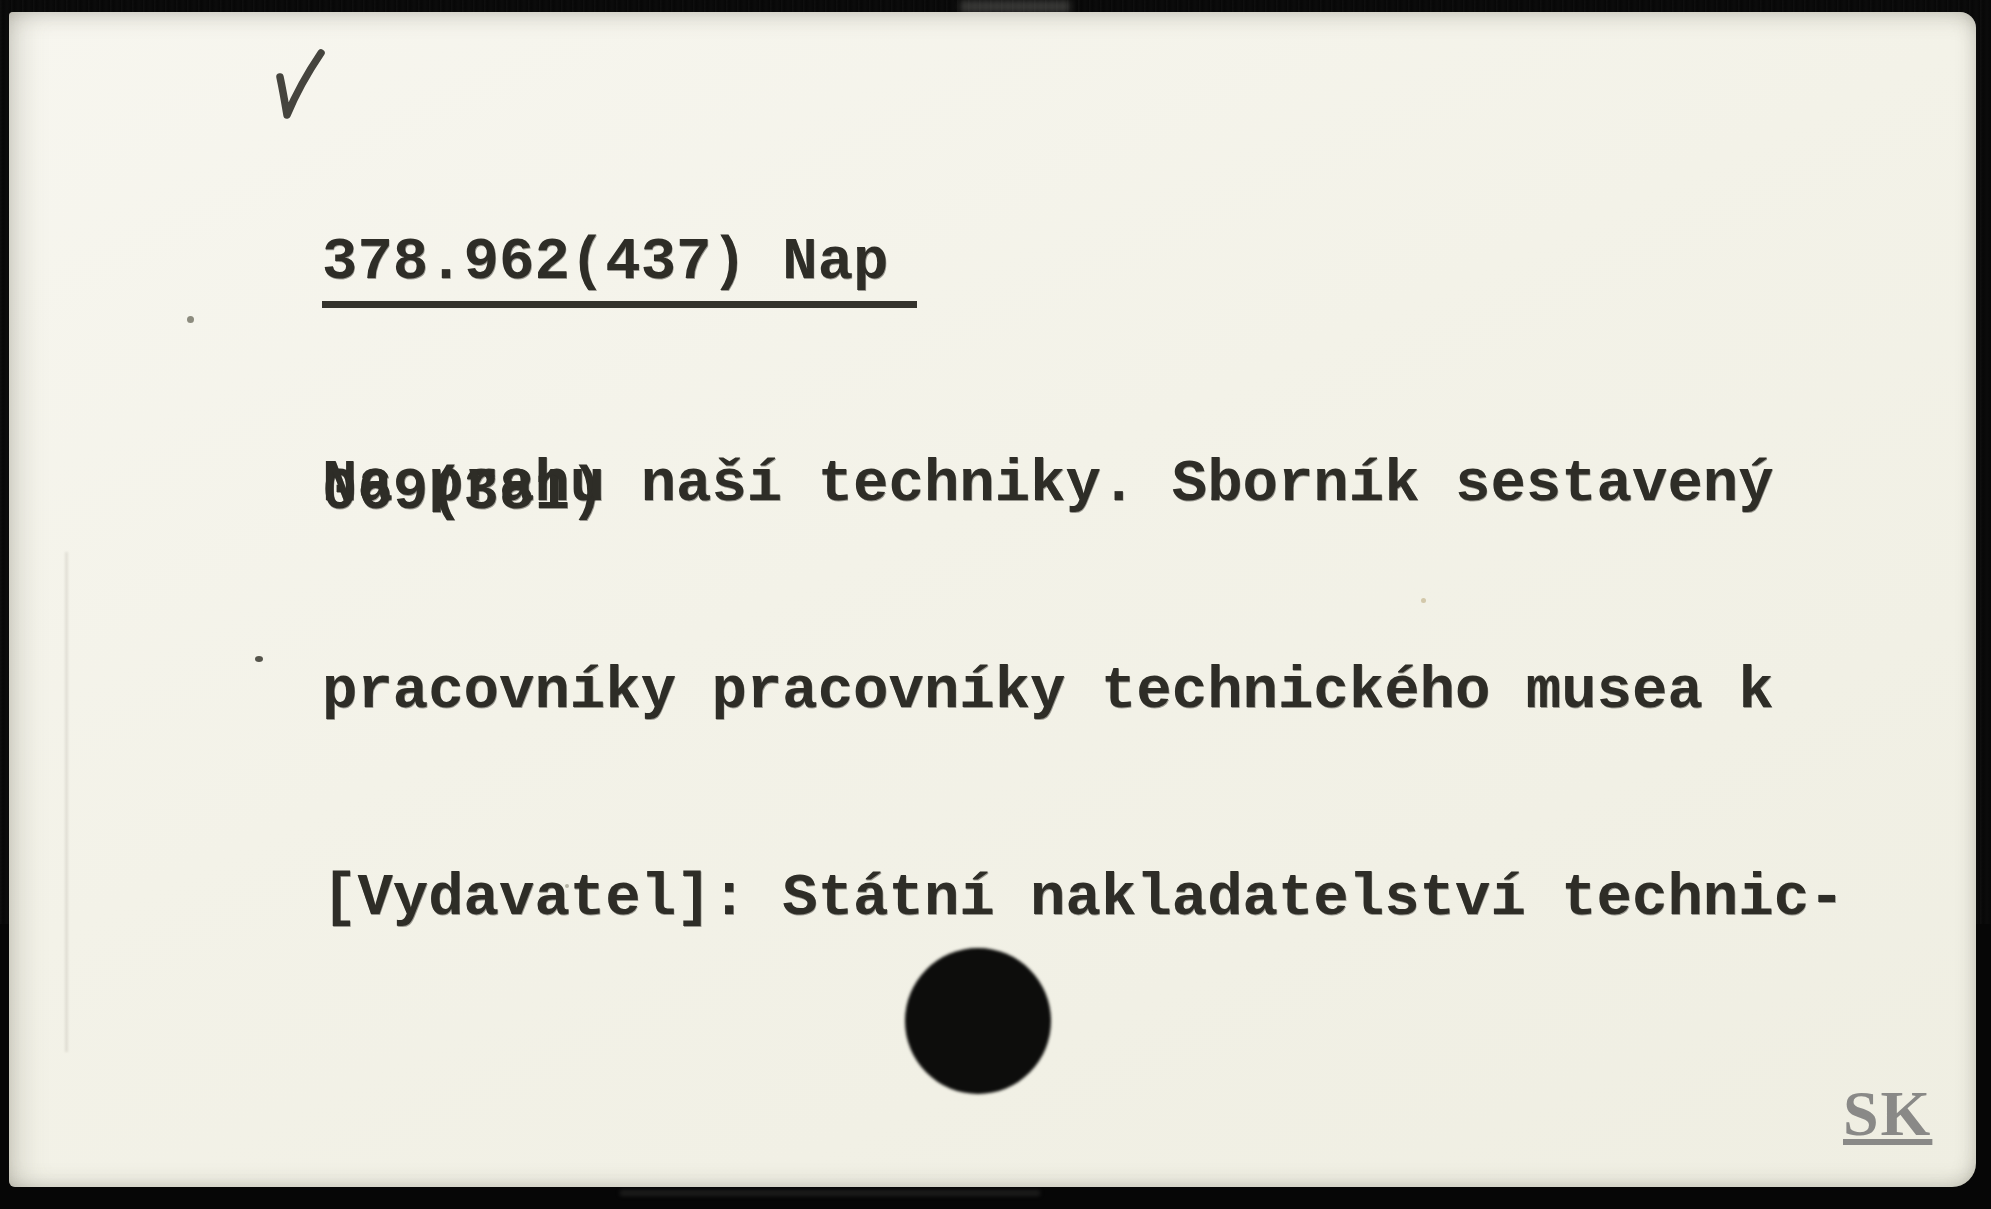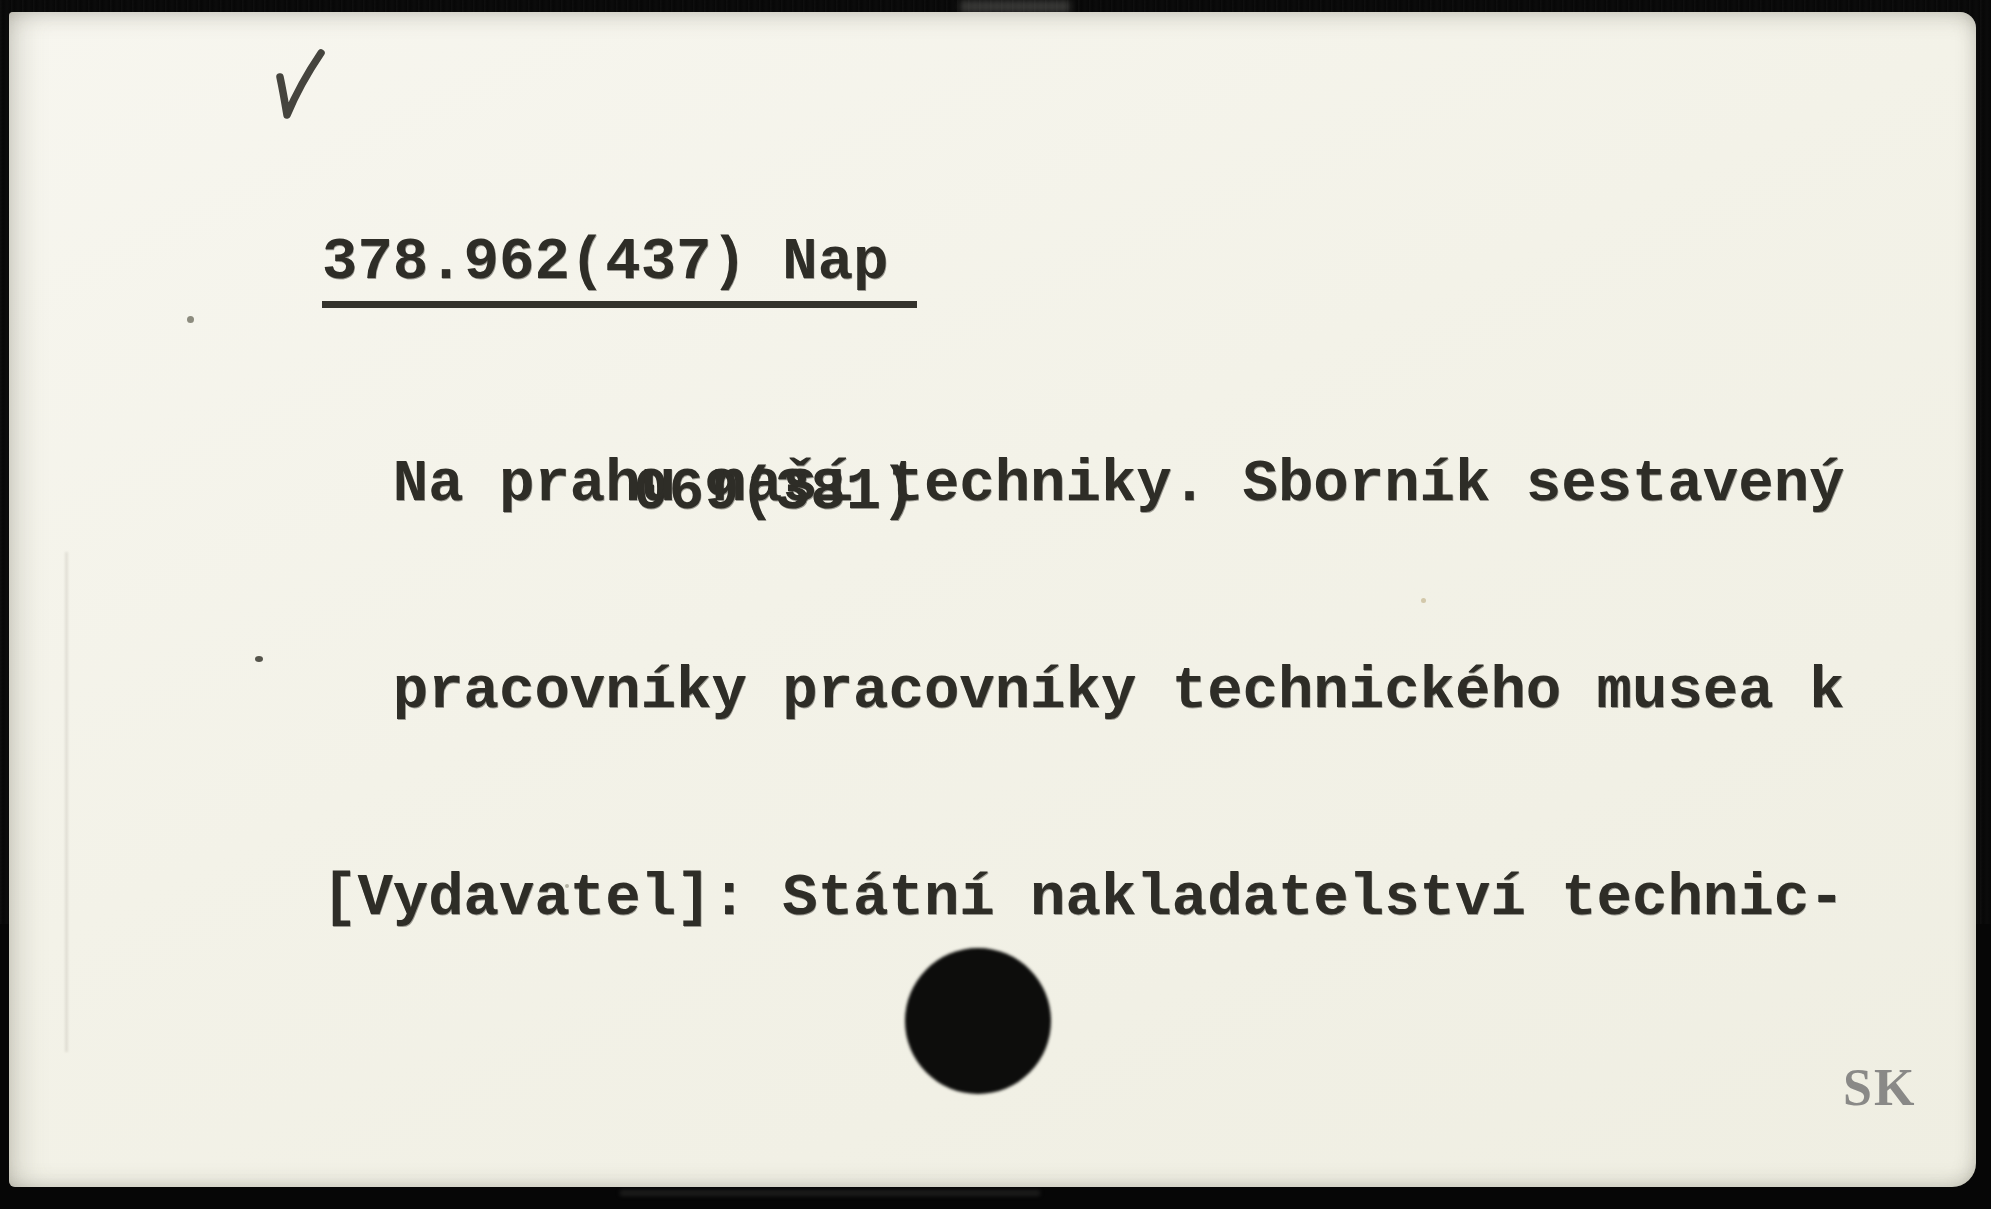--- a/index.html
+++ b/index.html
@@ -13,21 +13,20 @@
   }
 
   .scan {
     position: relative;
     width: 1991px;
     height: 924px;
     background:
       repeating-linear-gradient(90deg,
         rgba(40,40,40,0.25) 0px, rgba(0,0,0,0) 3px, rgba(30,30,30,0.2) 7px, rgba(0,0,0,0) 11px),
       #070707;
-    text-align: right;
   }
 
   
   .smudge-top {
     position: absolute;
     left: 960px; top: 0; width: 110px; height: 13px;
     background: rgba(125,125,120,0.38);
     filter: blur(3px);
   }
   .smudge-bottom {
@@ -96,28 +95,29 @@
     position: absolute;
     left: 896px; top: 936px;
     width: 146px; height: 146px;
     border-radius: 50%;
     background: #0d0d0c;
     filter: blur(1.6px);
   }
 
   .stamp {
     position: absolute;
-    left: 1834px; top: 1036px;
+    left: 1834px; top: 1062px;
     font-family: "Liberation Serif", serif;
     font-weight: 600;
-    font-size: 52px;
+    font-size: 64px;
     line-height: 80px;
     color: #7f7f7e;
     letter-spacing: 2px;
     opacity: 0.9;
+    text-decoration: underline;
   }
 
   .ink-dot {
     position: absolute;
     border-radius: 50%;
   }
   .dot-margin-upper { left: 178px; top: 304px; width: 7px; height: 7px; background: #8c8b7e; }
   .dot-margin-lower { left: 246px; top: 644px; width: 8px; height: 6px; background: #55544b; }
   .speck-1 { left: 1412px; top: 586px; width: 5px; height: 5px; background: rgba(180,160,110,0.5); }
   .speck-2 { left: 556px;  top: 872px; width: 4px; height: 4px; background: rgba(120,118,100,0.5); }

